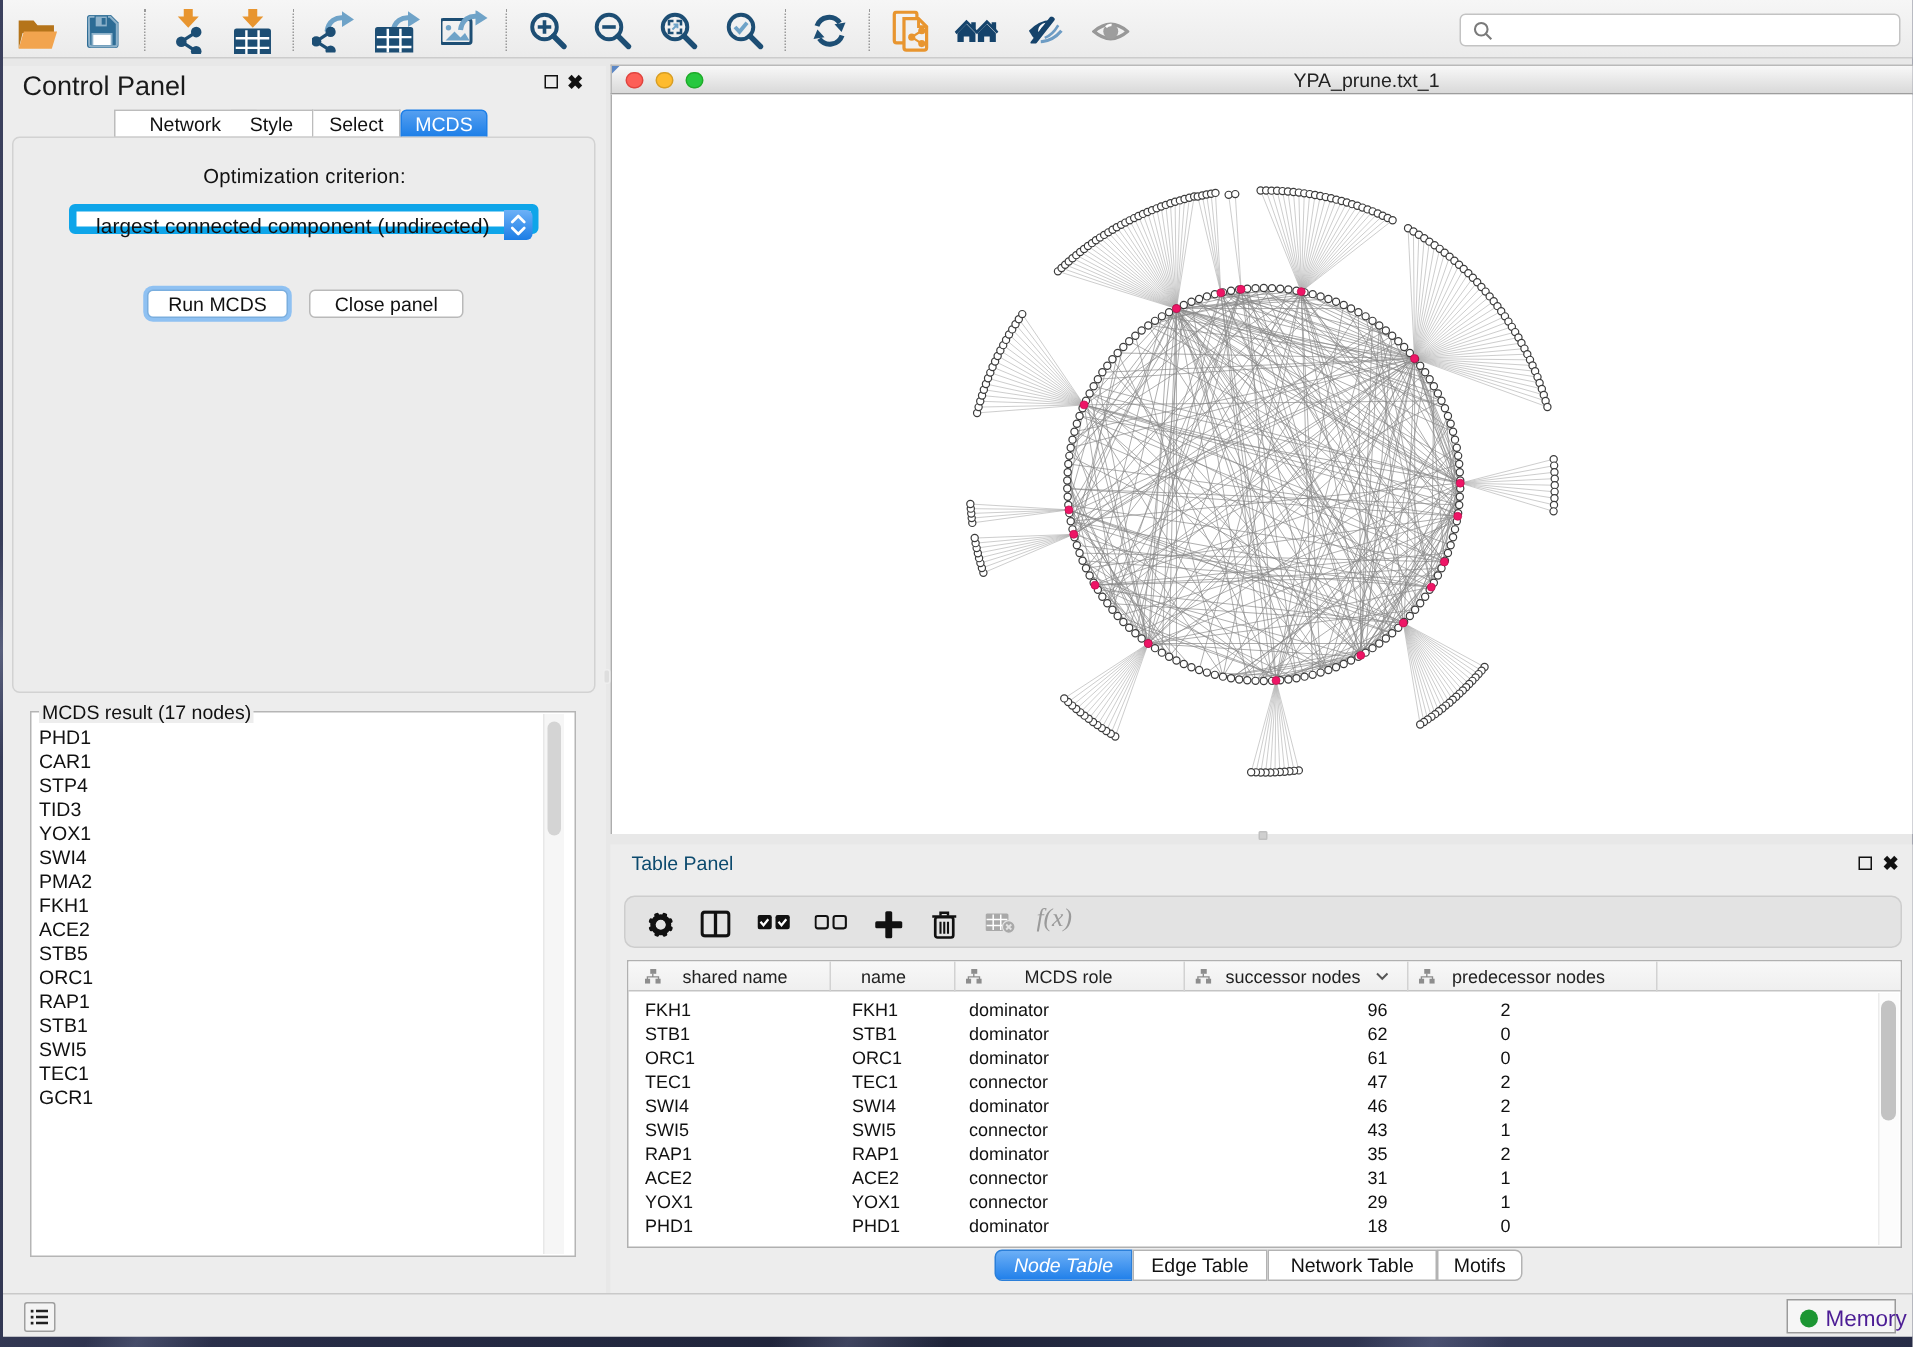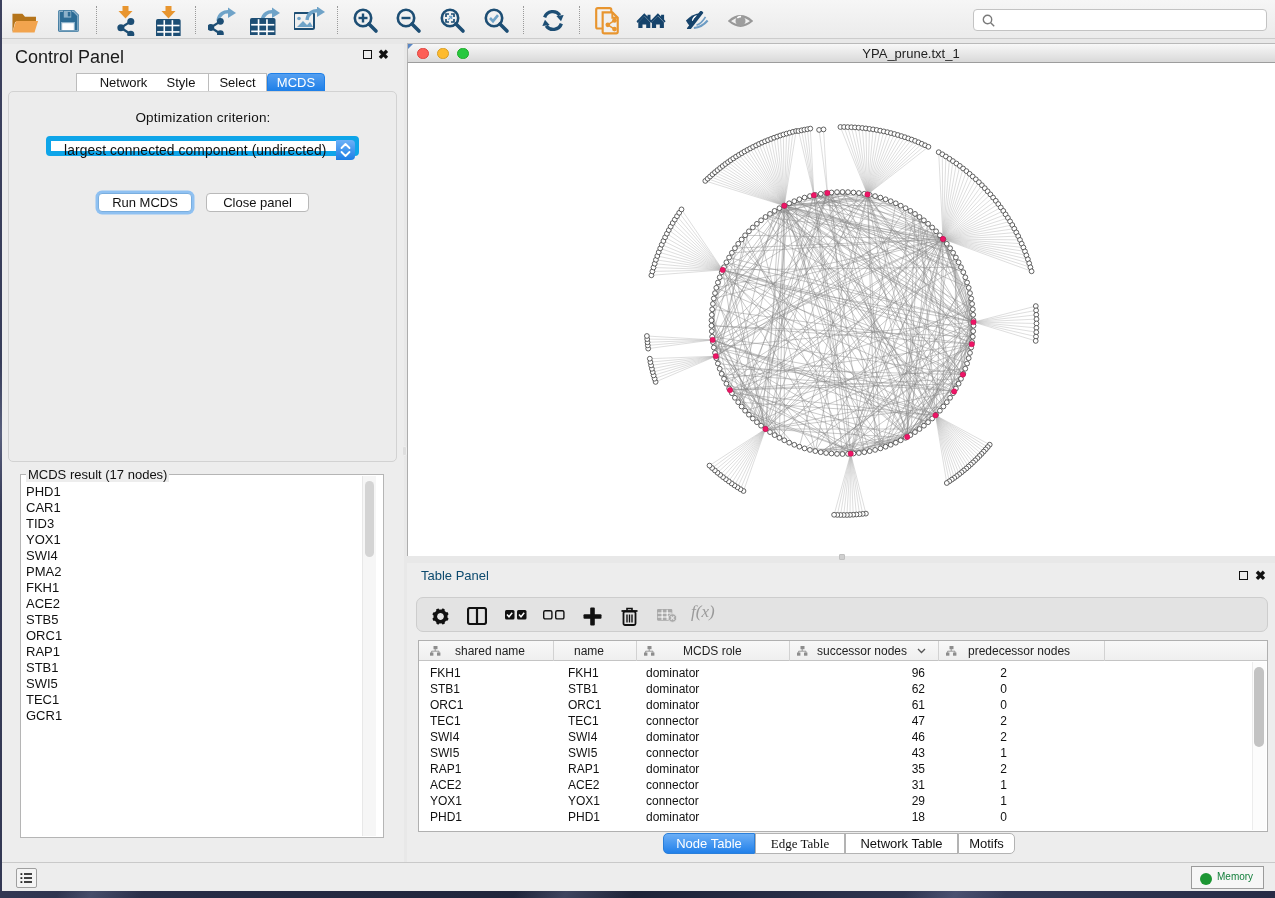--- a/index.html
+++ b/index.html
@@ -64,26 +64,26 @@
 #thead { position:absolute; left:0; top:0; right:0; height:20px; background:linear-gradient(#f8f8f8,#efefef);
   border-bottom:1px solid #c4c4c4; font-size:12px; color:#222; }
 #thead .c { position:absolute; top:0; height:20px; line-height:20px; border-right:1px solid #d2d2d2; text-align:center; }
 .trow { position:absolute; left:0; right:0; height:16px; font-size:12px; color:#111; line-height:16px; }
 .trow span { position:absolute; }
 #tscroll { position:absolute; right:1px; top:21px; width:14px; bottom:1px; background:#fcfcfc; border-left:1px solid #ececec; }
 #tthumb { position:absolute; right:2px; top:5px; width:10px; height:80px; background:#c3c3c3; border-radius:5px; }
 
 .btab { position:absolute; top:270px; height:21px; background:#fff; border:1px solid #b3b3b3;
   font-size:13px; color:#111; text-align:center; line-height:20px; }
-.btab.sel { background:linear-gradient(#6caff6,#2180ea); color:#fff; border-color:#2b7fd9; }
+.btab.sel { background:linear-gradient(#6caff6,#2180ea); color:#fff; border-color:#2b7fd9;font-style:italic; }
 
 #statusbar { position:absolute; left:0; right:0; top:862px; height:29px; background:#ededed; border-top:1px solid #c9c9c9; }
 #listbtn { position:absolute; left:14px; top:5px; width:21px; height:20px; background:#f4f4f4;
   border:1px solid #9f9f9f; border-radius:2px; }
-#membtn { position:absolute; right:11px; top:3px; width:73px; height:23px; background:#f6f6f6; border:1px solid #9b9b9b; font-size:10px; color:#15803d; }
+#membtn { position:absolute; right:11px; top:3px; width:73px; height:23px; background:#f6f6f6; border:1px solid #9b9b9b; font-size:15px; color:#4c1d95; }
 #membtn .dot { position:absolute; left:8px; top:5.5px; width:12px; height:12px; border-radius:50%; background:#1c9633; }
 #membtn .mt { position:absolute; left:25px; top:4px; }
 </style>
 </head>
 <body>
 <div id="app">
 
   <div id="toolbar">
     <div class="tsep" style="left:94px"></div>
     <div class="tsep" style="left:193px"></div>
@@ -267,20 +267,21 @@
         <path d="M5.5 12 L9.5 16 L13.5 12" fill="none" stroke="#fff" stroke-width="1.8" stroke-linecap="round" stroke-linejoin="round"></path>
       </svg></div>
     </div>
     <div class="btn" id="runbtn">Run MCDS</div>
     <div class="btn" id="closebtn">Close panel</div>
     <div id="fieldset">
       <legend>MCDS result (17 nodes)</legend>
       <div id="mlist">
         <div>PHD1</div>
           <div>CAR1</div>
+          <div>STP4</div>
           <div>TID3</div>
           <div>YOX1</div>
         <div>SWI4</div>
           <div>PMA2</div>
           <div>FKH1</div>
           <div>ACE2</div>
         <div>STB5</div>
           <div>ORC1</div>
           <div>RAP1</div>
           <div>STB1</div>
@@ -1330,21 +1331,21 @@
           <span style="left:149px">PHD1</span>
           <span style="left:227px">dominator</span>
           <span style="left:490px;width:16px;text-align:right">18</span>
           <span style="left:572px;width:16px;text-align:right">0</span>
         </div>
       <div id="tscroll">
           <div id="tthumb"></div>
         </div>
     </div>
     <div class="btab sel" style="left:256px; width:92px; border-radius:5px 0 0 5px;">Node Table</div>
-    <div class="btab" style="left:348px; width:90px;font-family:Liberation Serif, serif;">Edge Table</div>
+    <div class="btab" style="left:348px; width:90px;">Edge Table</div>
     <div class="btab" style="left:438px; width:113px;">Network Table</div>
     <div class="btab" style="left:551px; width:57px; border-radius:0 5px 5px 0;">Motifs</div>
   </div>
 
   <div id="statusbar">
     <div id="listbtn">
         <svg width="19" height="18" viewBox="0 0 19 18" style="position:absolute;left:0;top:0">
       <g stroke="#222" stroke-width="1.7">
             <line x1="7" y1="5" x2="15" y2="5"></line>
             <line x1="7" y1="9" x2="15" y2="9"></line>

